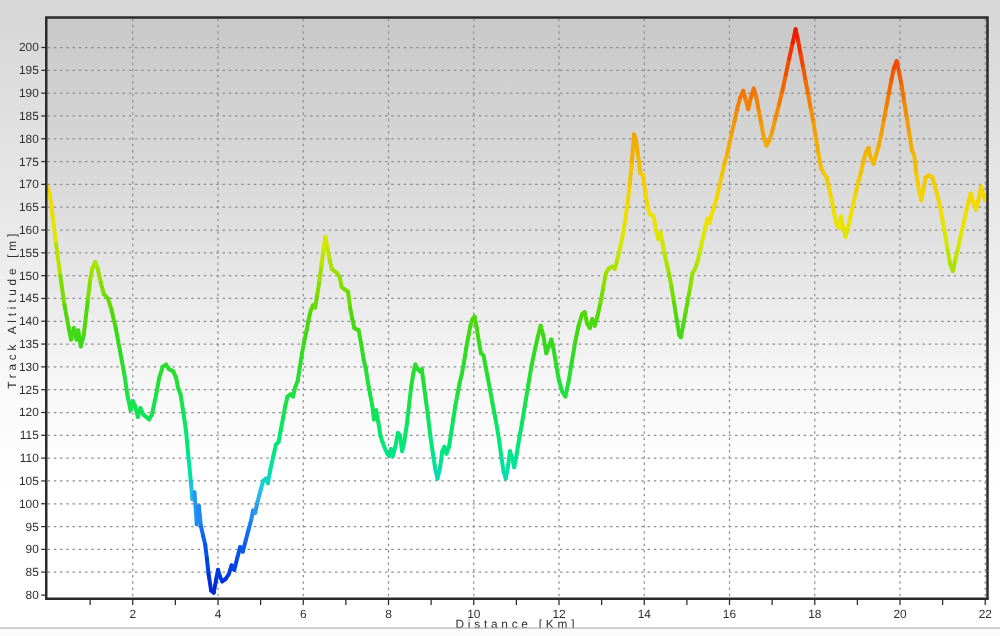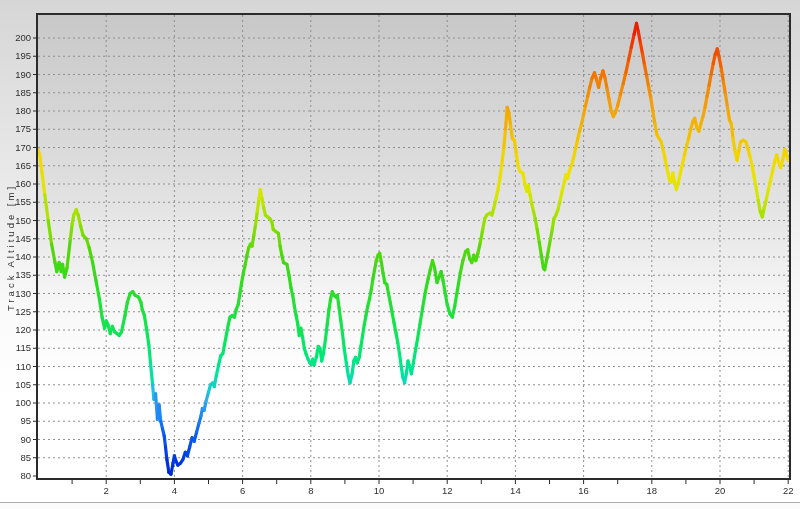--- a/index.html
+++ b/index.html
@@ -528,15 +528,16 @@
         <text x="379" y="494" text-anchor="middle">10</text>
         <text x="447.20000000000005" y="494" text-anchor="middle">12</text>
         <text x="515.4000000000001" y="494" text-anchor="middle">14</text>
         <text x="583.6" y="494" text-anchor="middle">16</text>
         <text x="651.8000000000001" y="494" text-anchor="middle">18</text>
         <text x="720" y="494" text-anchor="middle">20</text>
         <text x="788.2" y="494" text-anchor="middle">22</text>
       </g>
     </svg>
   <div class="axis-title" id="y-axis-title">Track Altitude [m]</div>
+  <div class="axis-title" id="x-axis-title">Distance [Km]</div>
   <div id="window-divider"></div>
   <div id="window-footer"></div>
 </div>
 
 </body></html>

